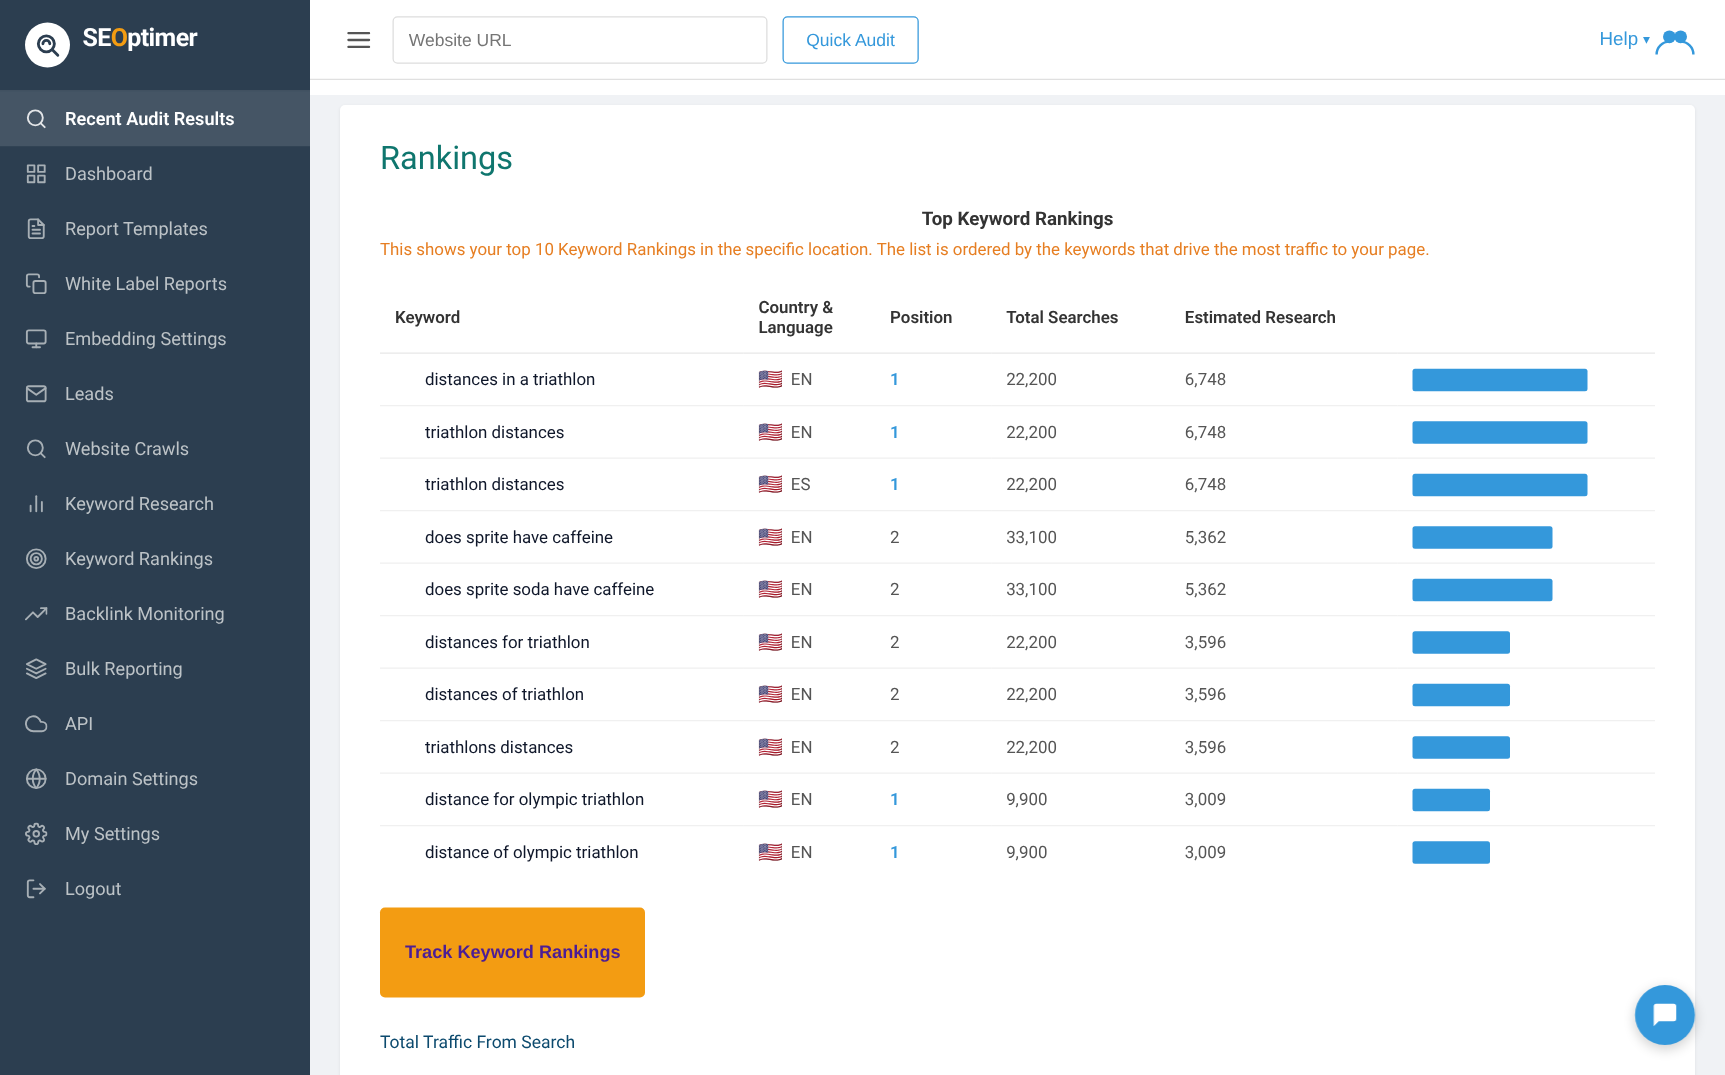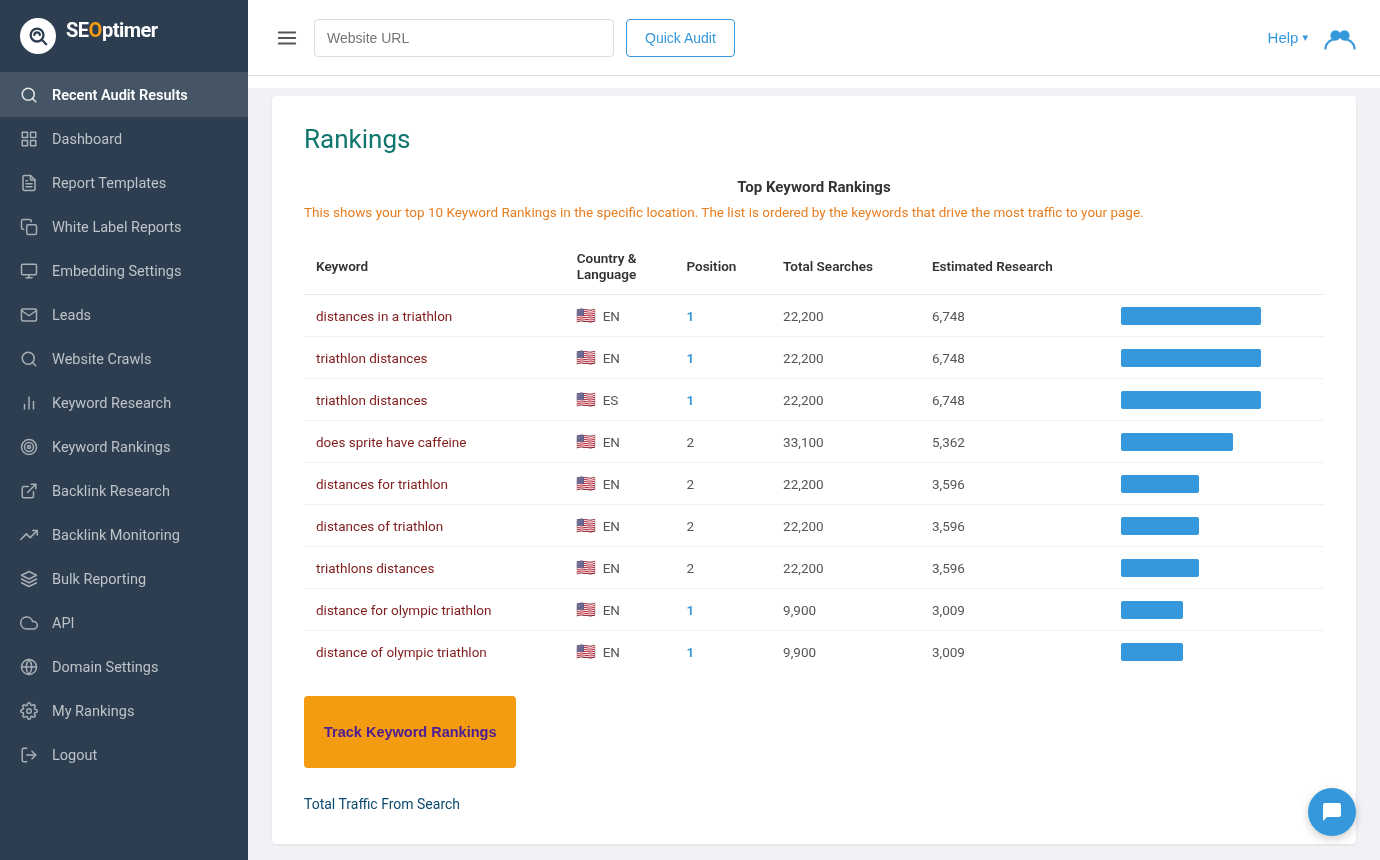--- a/index.html
+++ b/index.html
@@ -50,21 +50,21 @@
     .nav-item svg { width: 18px; height: 18px; flex-shrink: 0; opacity: 0.85; }
 
     
     #topbar {
       position: sticky; top: 0; z-index: 10;
       background: #fff;
       border-bottom: 1px solid #e0e0e0;
       display: flex;
       align-items: center;
       padding: 0 24px;
-      height: 76px;
+      height: 64px;
       gap: 12px;
     }
     .hamburger-btn {
       background: none; border: none; cursor: pointer; padding: 4px;
       display: flex; align-items: center; justify-content: center;
     }
     .hamburger-btn svg { width: 22px; height: 22px; color: #555; }
     .url-input {
       flex: 0 0 300px;
       height: 38px;
@@ -83,21 +83,21 @@
       color: #3498db;
       border-radius: 4px;
       font-size: 14px;
       font-weight: 500;
       cursor: pointer;
     }
     .topbar-right {
       margin-left: auto;
       display: flex;
       align-items: center;
-      gap: 16px;
+      gap: 4px;
     }
     .help-btn {
       background: none; border: none; cursor: pointer;
       font-size: 15px; color: #3498db; font-weight: 500;
       display: flex; align-items: center; gap: 4px;
     }
     .user-icon-btn {
       background: none; border: none; cursor: pointer;
       display: flex; align-items: center;
     }
@@ -164,21 +164,21 @@
       border-bottom: 1px solid #e8e8e8;
       white-space: nowrap;
     }
     .rankings-table td {
       padding: 11px 12px;
       border-bottom: 1px solid #f0f0f0;
       color: #555;
       font-size: 13.5px;
     }
     .rankings-table tr:last-child td { border-bottom: none; }
-    .kw-link { color: #7f1d1d; text-decoration: none; cursor: pointer; }
+    .kw-link { color: #0f172a; text-decoration: none; cursor: pointer; margin-left: 24px; }
     .position-blue { color: #3498db; font-weight: 600; }
     .position-gray { color: #555; }
     .flag-cell { display: flex; align-items: center; gap: 6px; color: #555; }
     .flag { font-size: 16px; }
 
     
     .bar-container { display: flex; align-items: center; }
     .bar-fill {
       height: 18px;
       background: #3498db;
@@ -301,28 +301,20 @@
   <div class="nav-item">
     <svg viewBox="0 0 24 24" fill="none" stroke="currentColor" stroke-width="2" stroke-linecap="round" stroke-linejoin="round">
         <circle cx="12" cy="12" r="10"></circle>
         <circle cx="12" cy="12" r="6"></circle>
         <circle cx="12" cy="12" r="2"></circle>
       </svg>
     <span>Keyword Rankings</span>
   </div>
   <div class="nav-item">
     <svg viewBox="0 0 24 24" fill="none" stroke="currentColor" stroke-width="2" stroke-linecap="round" stroke-linejoin="round">
-        <path d="M18 13v6a2 2 0 01-2 2H5a2 2 0 01-2-2V8a2 2 0 012-2h6"></path>
-        <polyline points="15 3 21 3 21 9"></polyline>
-        <line x1="10" y1="14" x2="21" y2="3"></line>
-      </svg>
-    <span>Backlink Research</span>
-  </div>
-  <div class="nav-item">
-    <svg viewBox="0 0 24 24" fill="none" stroke="currentColor" stroke-width="2" stroke-linecap="round" stroke-linejoin="round">
         <polyline points="23 6 13.5 15.5 8.5 10.5 1 18"></polyline>
         <polyline points="17 6 23 6 23 12"></polyline>
       </svg>
     <span>Backlink Monitoring</span>
   </div>
   <div class="nav-item">
     <svg viewBox="0 0 24 24" fill="none" stroke="currentColor" stroke-width="2" stroke-linecap="round" stroke-linejoin="round">
         <polygon points="12 2 2 7 12 12 22 7 12 2"></polygon>
         <polyline points="2 17 12 22 22 17"></polyline>
         <polyline points="2 12 12 17 22 12"></polyline>
@@ -341,21 +333,21 @@
         <line x1="2" y1="12" x2="22" y2="12"></line>
         <path d="M12 2a15.3 15.3 0 010 20M12 2a15.3 15.3 0 000 20"></path>
       </svg>
     <span>Domain Settings</span>
   </div>
   <div class="nav-item">
     <svg viewBox="0 0 24 24" fill="none" stroke="currentColor" stroke-width="2" stroke-linecap="round" stroke-linejoin="round">
         <circle cx="12" cy="12" r="3"></circle>
         <path d="M19.4 15a1.65 1.65 0 00.33 1.82l.06.06a2 2 0 010 2.83 2 2 0 01-2.83 0l-.06-.06a1.65 1.65 0 00-1.82-.33 1.65 1.65 0 00-1 1.51V21a2 2 0 01-4 0v-.09A1.65 1.65 0 009 19.4a1.65 1.65 0 00-1.82.33l-.06.06a2 2 0 01-2.83-2.83l.06-.06A1.65 1.65 0 004.68 15a1.65 1.65 0 00-1.51-1H3a2 2 0 010-4h.09A1.65 1.65 0 004.6 9a1.65 1.65 0 00-.33-1.82l-.06-.06a2 2 0 012.83-2.83l.06.06A1.65 1.65 0 009 4.68a1.65 1.65 0 001-1.51V3a2 2 0 014 0v.09a1.65 1.65 0 001 1.51 1.65 1.65 0 001.82-.33l.06-.06a2 2 0 012.83 2.83l-.06.06A1.65 1.65 0 0019.4 9a1.65 1.65 0 001.51 1H21a2 2 0 010 4h-.09a1.65 1.65 0 00-1.51 1z"></path>
       </svg>
-    <span>My Rankings</span>
+    <span>My Settings</span>
   </div>
   <div class="nav-item">
     <svg viewBox="0 0 24 24" fill="none" stroke="currentColor" stroke-width="2" stroke-linecap="round" stroke-linejoin="round">
         <path d="M9 21H5a2 2 0 01-2-2V5a2 2 0 012-2h4"></path>
         <polyline points="16 17 21 12 16 7"></polyline>
         <line x1="21" y1="12" x2="9" y2="12"></line>
       </svg>
     <span>Logout</span>
   </div>
 </div>
@@ -492,20 +484,41 @@
       <td>33,100</td>
       <td>5,362</td>
       <td>
         <div class="bar-container">
           <span class="bar-fill" style="width:112px;"></span>
         </div>
       </td>
     </tr>
                 <tr>
       <td>
+        <a class="kw-link">does sprite soda have caffeine</a>
+      </td>
+      <td>
+        <div class="flag-cell">
+          <span class="flag">🇺🇸</span>
+          <span>EN</span>
+        </div>
+      </td>
+      <td>
+        <span class="position-gray">2</span>
+      </td>
+      <td>33,100</td>
+      <td>5,362</td>
+      <td>
+        <div class="bar-container">
+          <span class="bar-fill" style="width:112px;"></span>
+        </div>
+      </td>
+    </tr>
+                <tr>
+      <td>
         <a class="kw-link">distances for triathlon</a>
       </td>
       <td>
         <div class="flag-cell">
           <span class="flag">🇺🇸</span>
           <span>EN</span>
         </div>
       </td>
       <td>
         <span class="position-gray">2</span>

